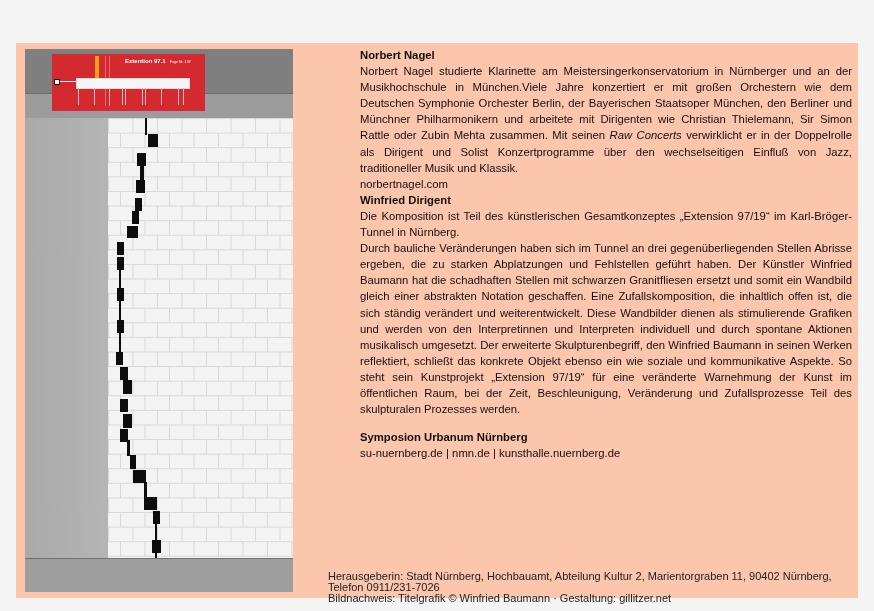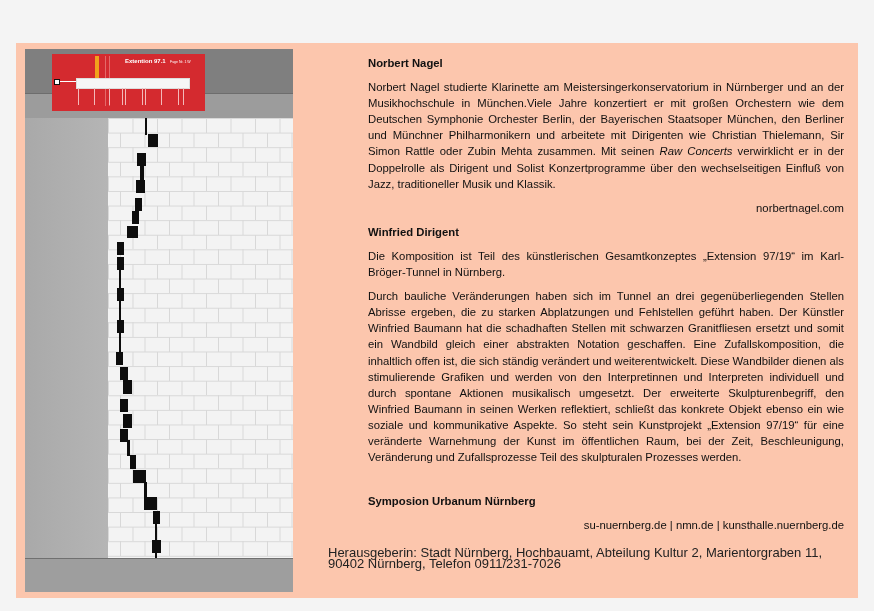--- a/index.html
+++ b/index.html
@@ -19,25 +19,25 @@
   .sign .title { position:absolute; left:73px; top:4px; color:#fff; font-size:6px; font-weight:bold; white-space:nowrap; }
   .sign .sub { position:absolute; left:118px; top:6px; color:#fff; font-size:3.5px; white-space:nowrap; }
   .sign .bar { position:absolute; left:24px; top:24px; width:112px; height:9px; background:#f6f6f6; border:1px solid #ddd; }
   .sign .orange { position:absolute; left:43px; top:2px; width:4px; height:22px; background:#f1a21c; }
   .sign .rod { position:absolute; left:5px; top:27px; width:20px; height:1px; background:#fff; }
   .sign .box { position:absolute; left:2px; top:25px; width:4px; height:4px; background:#fff; border:1px solid #111; }
   .sign .tick { position:absolute; top:34px; width:1px; height:17px; background:#f3b9b9; }
   .sign .vline { position:absolute; top:2px; width:1px; height:50px; background:#e36a6a; }
   .note { position:absolute; background:#0d0d0d; }
   .content { position:absolute; left:312px; top:4px; width:524px; color:#111; font-size:11.3px; line-height:16.1px; }
-  .content p { margin:8px; text-align:justify;padding-left:32px; }
+  .content p { margin:0; text-align:justify;padding-left:32px; }
   .content .h { font-weight:bold; }
-  .content .right { text-align:right; }
+  .content .right { text-align:left; }
   .content .gap { height:12px; }
-  .footer { position:absolute; left:312px; top:504px; font-size:13px; line-height:11px; color:#222; }
+  .footer { position:absolute; left:312px; top:528px; font-size:11px; line-height:11px; color:#222; }
 </style>
 </head>
 <body>
 
 <div class="card">
 
   <div class="frame">
     <div class="ceiling-band"></div>
     <div class="sign">
       <div class="vline" style="left:53px"></div>
@@ -142,14 +142,15 @@
     <div class="gap"></div>
 
     <section>
       <p class="h">Symposion Urbanum Nürnberg</p>
       <p class="right">su-nuernberg.de | nmn.de | kunsthalle.nuernberg.de</p>
     </section>
   </div>
 
   <div class="footer">
     <div>Herausgeberin: Stadt Nürnberg, Hochbauamt, Abteilung Kultur 2, Marientorgraben 11, 90402 Nürnberg, Telefon 0911/231-7026</div>
+    <div>Bildnachweis: Titelgrafik © Winfried Baumann · Gestaltung: gillitzer.net</div>
   </div>
 </div>
 
 </body></html>

